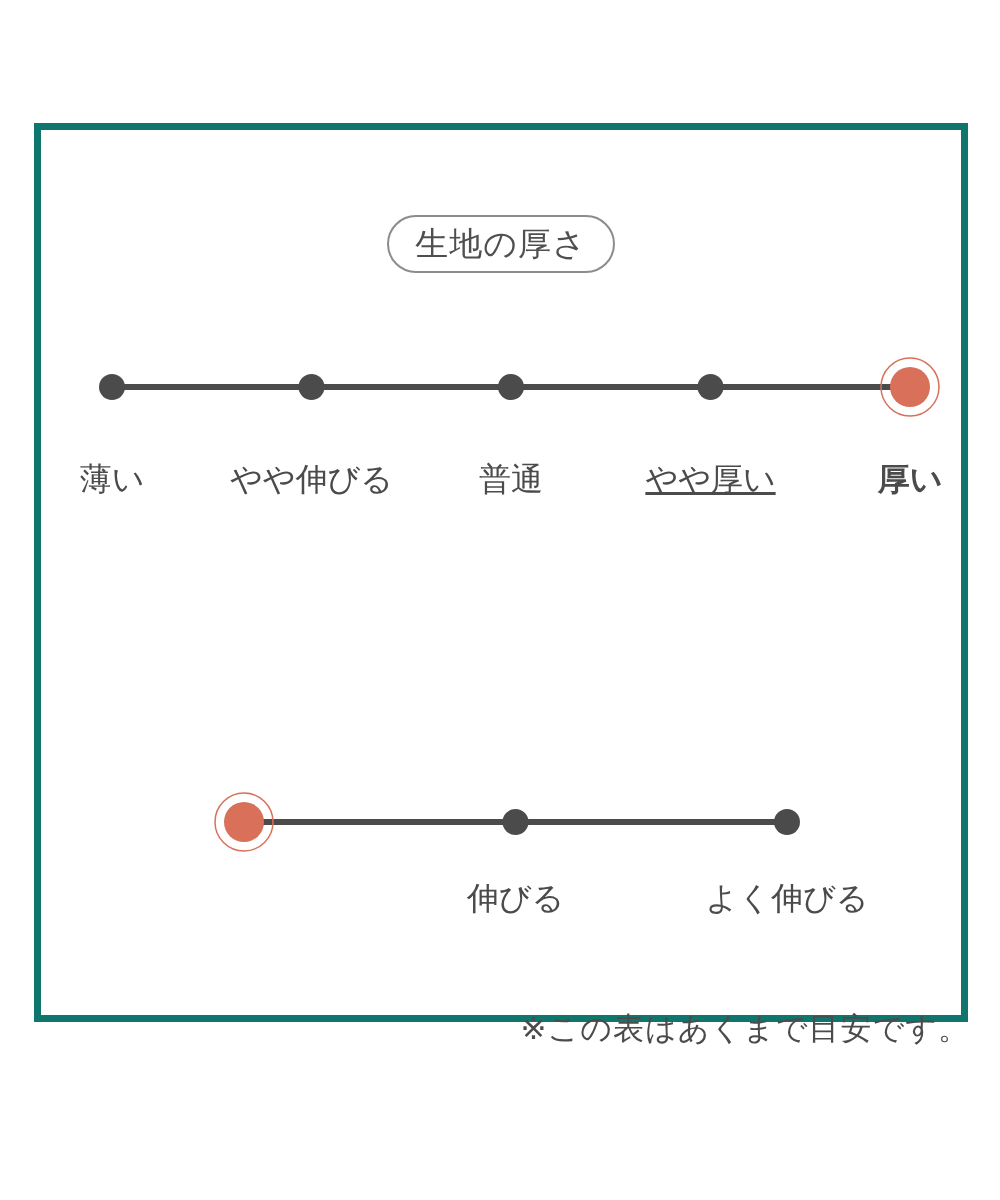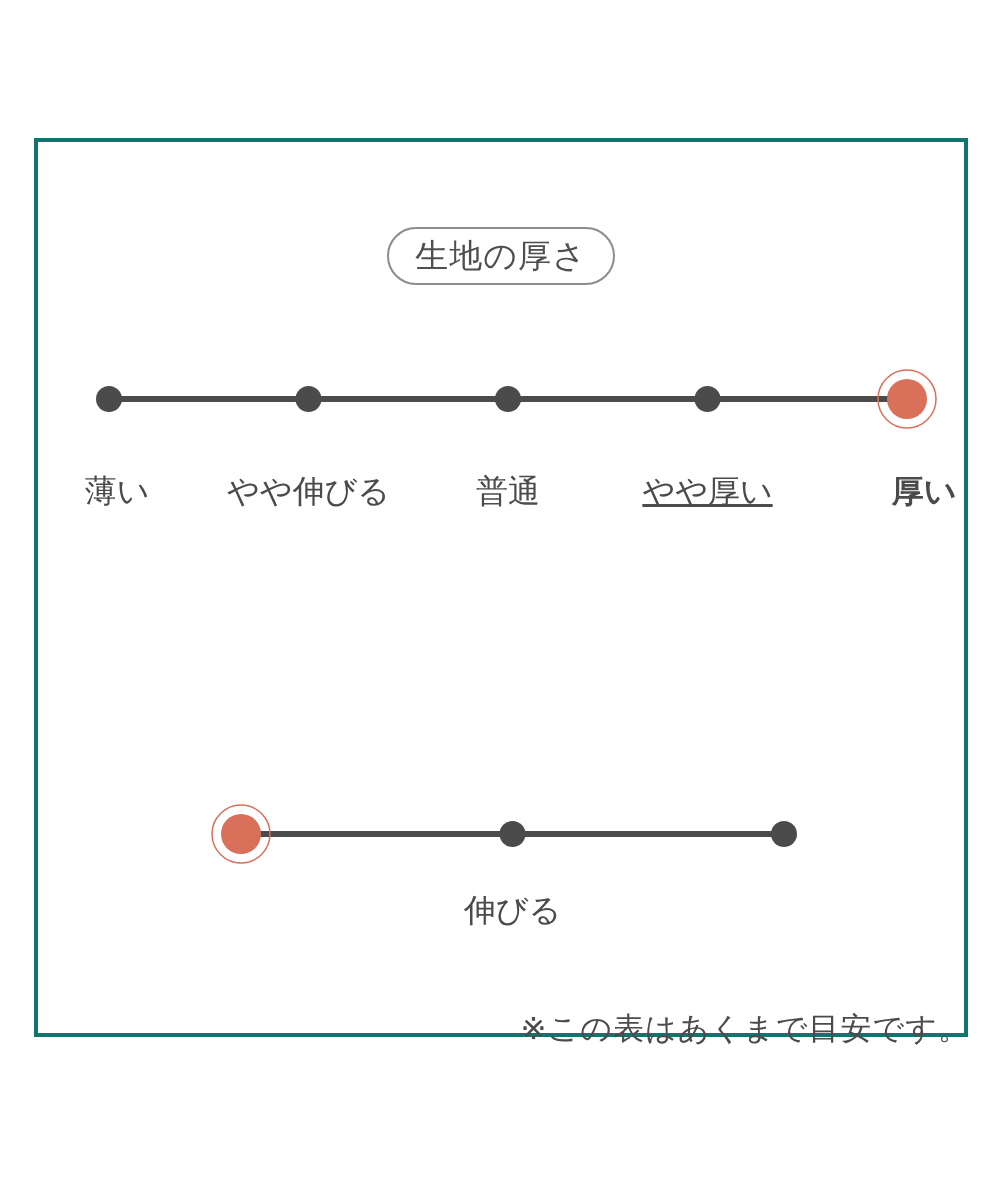--- a/index.html
+++ b/index.html
@@ -8,24 +8,24 @@
     width: 1000px;
     height: 1200px;
     background: #ffffff;
     overflow: hidden;
     font-family: "Liberation Sans", "DejaVu Sans", sans-serif;
     color: #4b4b4b;
   }
   .spec-box {
     position: absolute;
     left: 34px;
-    top: 138px;
+    top: 123px;
     width: 934px;
     height: 899px;
-    border: 4px solid #0f766e;
+    border: 7px solid #0f766e;
     box-sizing: border-box;
     background: #ffffff;
   }
   .pill {
     position: absolute;
     left: 50%;
     transform: translateX(-50%);
     width: 228px;
     height: 58px;
     box-sizing: border-box;
@@ -59,35 +59,36 @@
     letter-spacing: 1px;
     white-space: nowrap;
   }
 </style>
 </head>
 <body>
 
 <div class="canvas">
   <div class="spec-box">
       <div class="pill" style="top: 85px;">生地の厚さ</div>
-      <span class="scale-label" style="left: 71px; top: 331px; margin-left: 8px;">薄い</span>
+      <span class="scale-label" style="left: 71px; top: 331px;">薄い</span>
       <span class="scale-label" style="left: 270.5px; top: 331px;">やや伸びる</span>
       <span class="scale-label" style="left: 470px; top: 331px;">普通</span>
       <span class="scale-label" style="left: 669.5px; top: 331px; text-decoration: underline;">やや厚い</span>
-      <span class="scale-label selected" style="left: 869px; top: 331px; margin-left: 17px;">厚い</span>
+      <span class="scale-label selected" style="left: 869px; top: 331px;">厚い</span>
       <svg width="932" height="76" class="track-svg" style="top: 219px;">
         <line x1="71" x2="869" y1="38" y2="38" stroke="#4b4b4b" stroke-width="6"></line>
         <circle cx="71" cy="38" r="13" fill="#4b4b4b"></circle>
         <circle cx="270.5" cy="38" r="13" fill="#4b4b4b"></circle>
         <circle cx="470" cy="38" r="13" fill="#4b4b4b"></circle>
         <circle cx="669.5" cy="38" r="13" fill="#4b4b4b"></circle>
         <circle cx="869" cy="38" r="29" fill="none" stroke="#d8705a" stroke-width="1.5"></circle>
         <circle cx="869" cy="38" r="20" fill="#d8705a"></circle>
       </svg>
       <span class="scale-label" style="left: 474.5px; top: 750px;">伸びる</span>
+      <span class="scale-label" style="left: 746px; top: 750px;">よく伸びる</span>
       <svg width="932" height="76" class="track-svg" style="top: 654px;">
         <line x1="203" x2="746" y1="38" y2="38" stroke="#4b4b4b" stroke-width="6"></line>
         <circle cx="203" cy="38" r="29" fill="none" stroke="#d8705a" stroke-width="1.5"></circle>
         <circle cx="203" cy="38" r="20" fill="#d8705a"></circle>
         <circle cx="474.5" cy="38" r="13" fill="#4b4b4b"></circle>
         <circle cx="746" cy="38" r="13" fill="#4b4b4b"></circle>
       </svg>
     </div>
   <div class="footnote">※この表はあくまで目安です。</div>
 </div>

